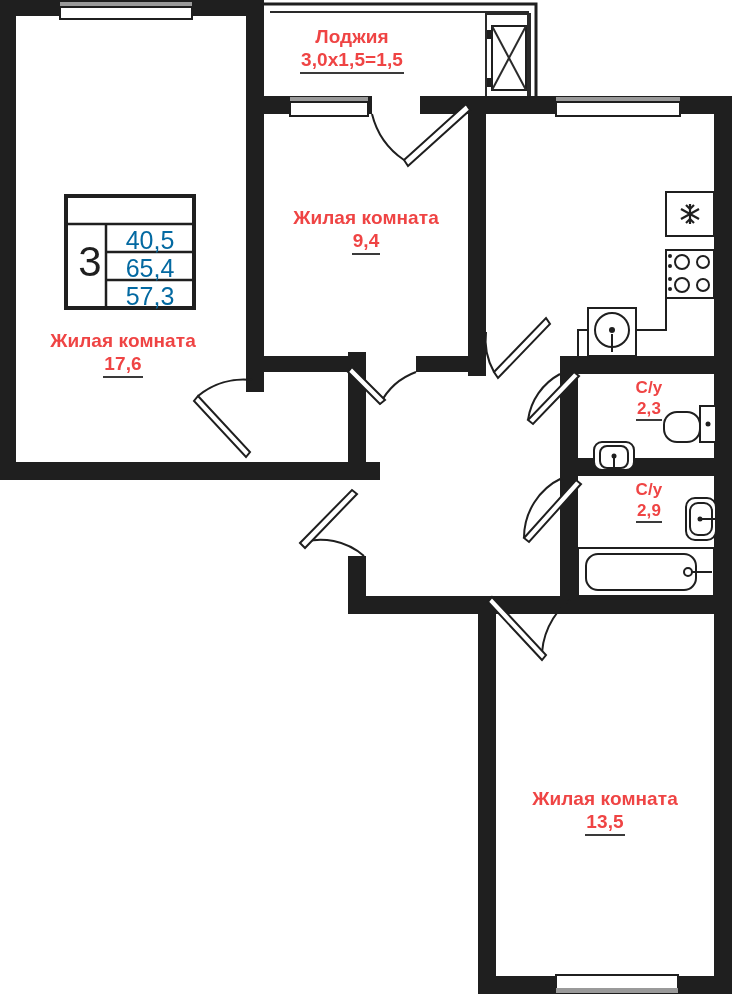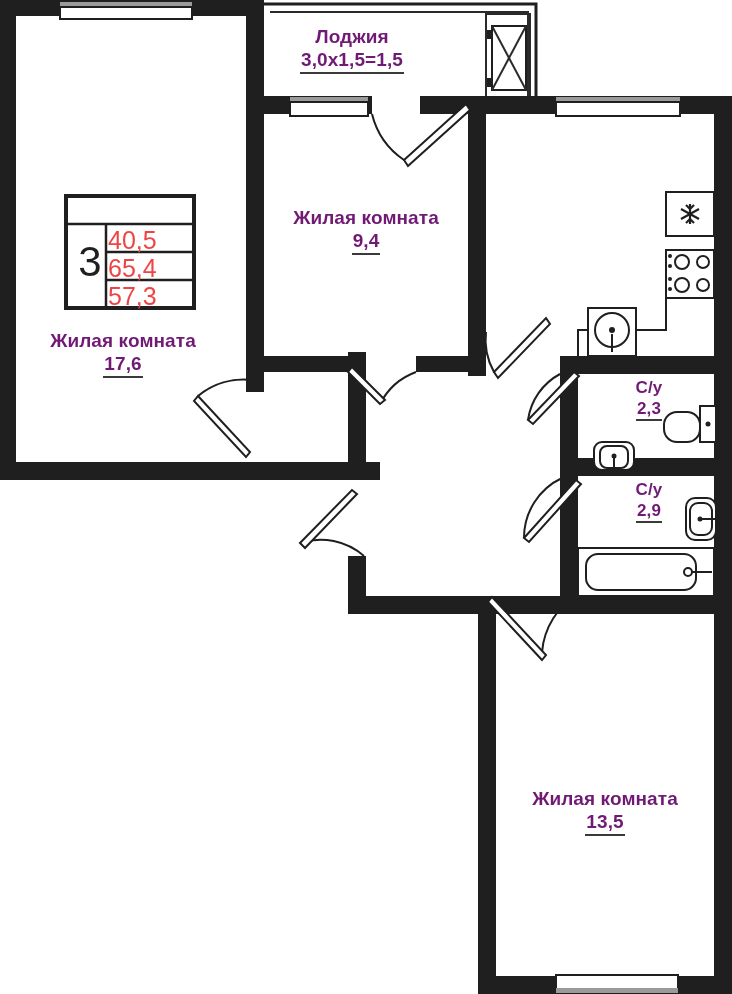--- a/index.html
+++ b/index.html
@@ -34,21 +34,21 @@
   .door-arc  { fill: none; stroke: #1f1f1f; stroke-width: 2; }
   .fix-line  { fill: #ffffff; stroke: #1f1f1f; stroke-width: 2; }
   .fix-line2 { fill: none; stroke: #1f1f1f; stroke-width: 2; }
   .fix-dot   { fill: #1f1f1f; }
   .spec-box  { fill: #ffffff; stroke: #1f1f1f; stroke-width: 4; }
   .spec-div  { fill: none; stroke: #1f1f1f; stroke-width: 2.5; }
 
   .label {
     position: absolute;
     text-align: center;
-    color: #701a75;
+    color: #ef4444;
     line-height: 1.18;
     white-space: nowrap;
     letter-spacing: 0.1px;
   }
   .label .lname {
     display: block;
     font-size: 19px;
     font-weight: bold;
   }
   .label .larea {
@@ -75,22 +75,23 @@
     left: 68px; top: 232px;
     width: 44px;
     text-align: center;
     font-size: 42px;
     line-height: 60px;
   }
   .spec-val {
     position: absolute;
     left: 108px;
     width: 84px;
+    text-align: center;
     font-size: 25px;
-    color: #ef4444;
+    color: #0369a1;
   }
   #spec-val-0 { top: 226px; }
   #spec-val-1 { top: 254px; }
   #spec-val-2 { top: 282px; }
 </style>
 </head>
 <body>
 
 <div id="plan-root">
 

